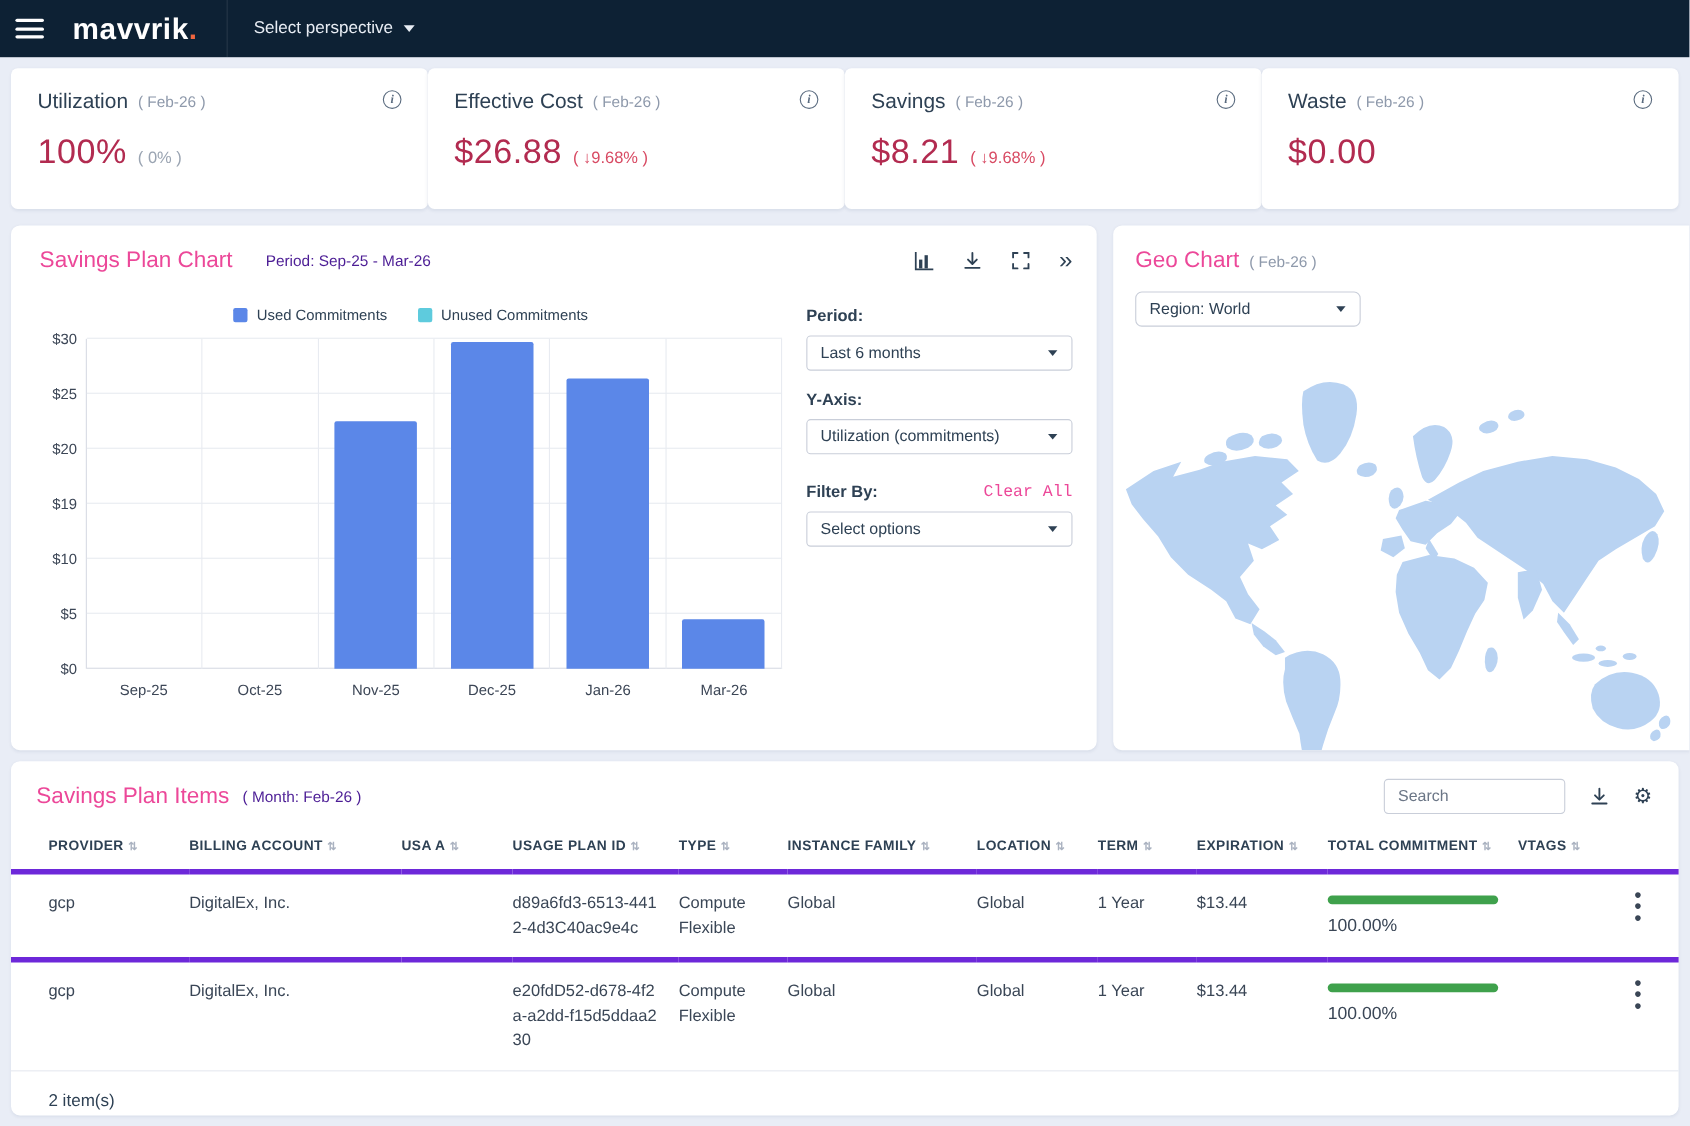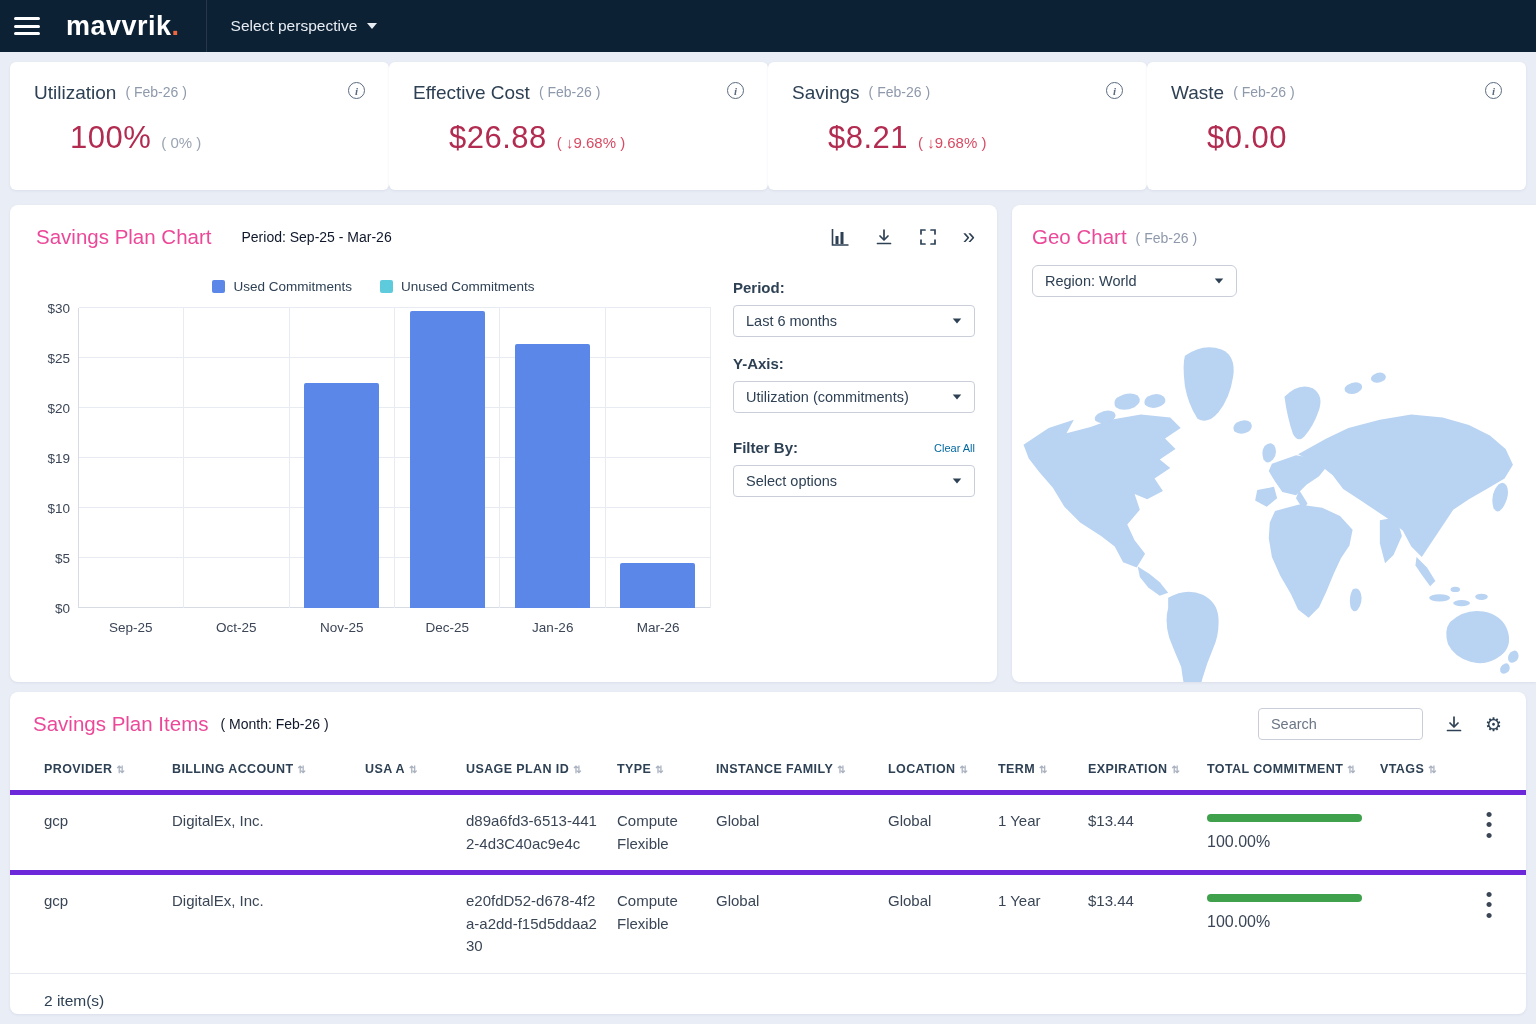--- a/index.html
+++ b/index.html
@@ -37,33 +37,33 @@
   }
   .card-head { display:flex; align-items:flex-start; }
   .card-title { font-size:19px; font-weight:500; color:#2e4154; }
   .card-period { font-size:14px; color:#8e99ab; margin-left:9px; margin-top:2px; }
   .info-icon {
     margin-left:auto; width:17px; height:17px; border:1.5px solid #5a6b7f; border-radius:50%;
     font-size:11px; color:#5a6b7f; display:flex; align-items:center; justify-content:center;
     font-family:"Liberation Serif", serif; font-style:italic; font-weight:700; cursor:pointer;
   }
   .card-value-row { margin-top:16px; display:flex; align-items:baseline; }
-  .card-value { font-size:31px; color:#b22b50; letter-spacing:.5px;margin-left:36px; }
+  .card-value { font-size:31px; color:#b22b50; letter-spacing:.5px; }
   .card-delta { font-size:15px; margin-left:10px; }
   .card-delta.gray { color:#9aa4b2; }
   .card-delta.red { color:#d84a63; }
 
   .middle { display:grid; grid-template-columns:987px 1fr; gap:15px; margin-top:15px; margin-right:-10px; height:477px; }
   .panel { background:#fff; border-radius:8px; box-shadow:0 1px 3px rgba(20,40,80,.07); }
 
   
   .chart-panel { padding:20px 22px 10px 26px; }
   .chart-header { display:flex; align-items:center; }
   .panel-title { font-size:20.5px; font-weight:500; color:#ec4899; }
-  .panel-subtitle { font-size:14px; color:#0f172a; margin-left:30px;text-align:right; }
+  .panel-subtitle { font-size:14px; color:#4c1d95; margin-left:30px;text-align:right; }
   .chart-tools { margin-left:auto; display:flex; align-items:center; gap:26px; color:#2e4154; }
   .tool-icon { width:18px; height:18px; cursor:pointer; }
   .dbl-chevron { font-size:22px; line-height:18px; cursor:pointer; color:#2e4154; }
   .chart-body { display:flex; }
   .chart-left { flex:1; }
   .legend { display:flex; justify-content:center; gap:28px; margin:30px 0 14px 0; }
   .legend-item { display:flex; align-items:center; gap:8px; font-size:13.5px; color:#2e4154; }
   .legend-swatch { width:13px; height:13px; border-radius:2px; }
   .chart-area { display:flex; }
   .y-labels { width:42px; position:relative; height:300px; }
@@ -74,21 +74,21 @@
   .hline.base { background:#d7dbe4; }
   .col { flex:1; position:relative; border-right:1px solid #e8ebf1; }
   .bar { position:absolute; bottom:0; left:14%; width:72%; border-radius:2px 2px 0 0; }
   .x-labels { display:flex; margin-left:42px; margin-top:12px; }
   .x-labels span { flex:1; text-align:center; font-size:13.5px; color:#3c4656; }
 
   .chart-controls { width:264px; padding-left:22px; padding-top:30px; }
   .ctrl-label { font-size:15px; font-weight:700; color:#2e4154; margin-bottom:9px; }
   .ctrl-row { display:flex; align-items:center; margin-bottom:9px;margin-top:26px; }
   .ctrl-row .link { margin-left:auto; }
-  .link { color:#0369a1; font-size:11px; cursor:pointer; }
+  .link { color:#ec4899; font-size:15px; cursor:pointer;font-family:Liberation Mono, monospace; }
   .select {
     border:1px solid #c9ced9; border-radius:4px; height:32px; padding:0 12px;
     display:flex; align-items:center; font-size:14.5px; color:#2e4154;
     margin-bottom:18px; cursor:pointer; background:#fff;
   }
   .select .caret { margin-left:auto; color:#2e4154; transform:scale(.85); }
 
   
   .geo-panel { padding:20px 0 0 20px; position:relative; overflow:hidden; border-radius:8px 0 0 8px; }
   .geo-header { display:flex; align-items:center; }

